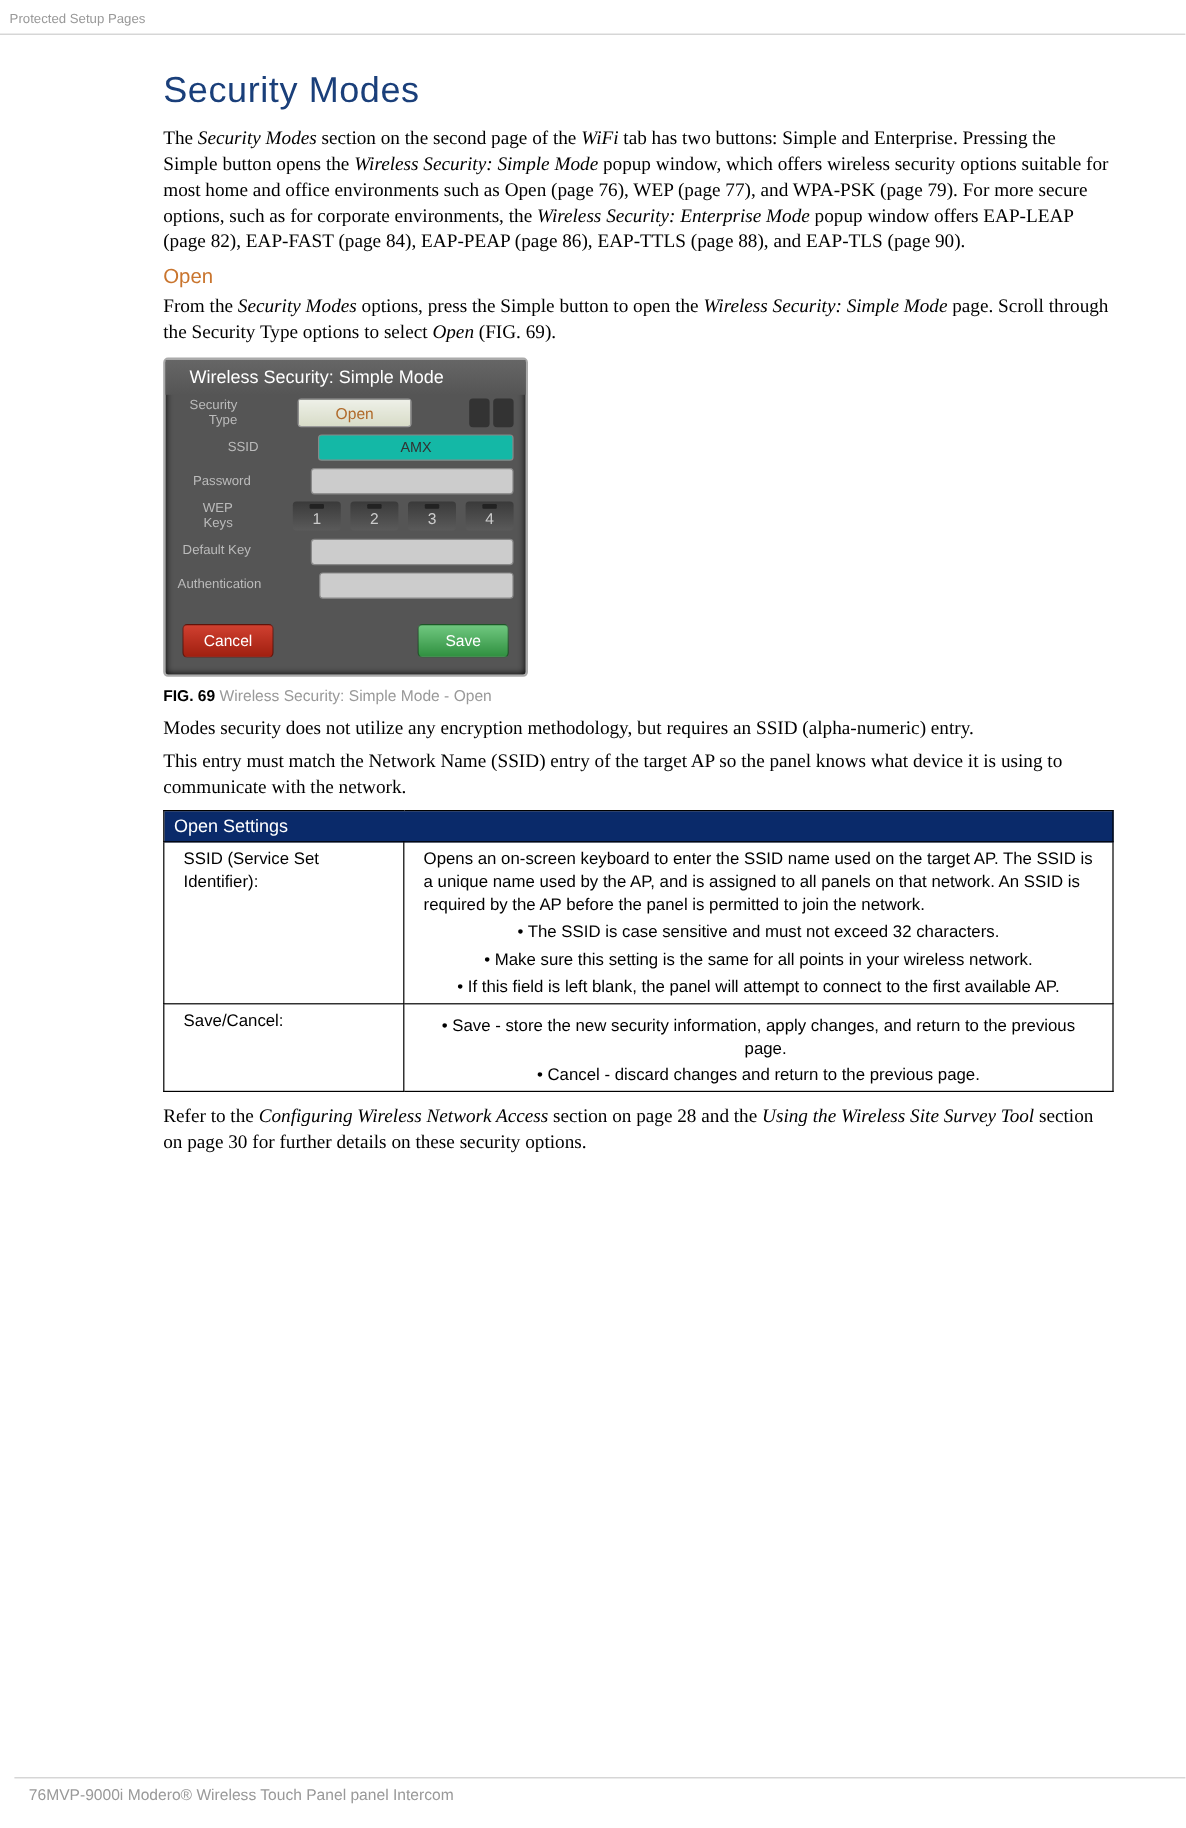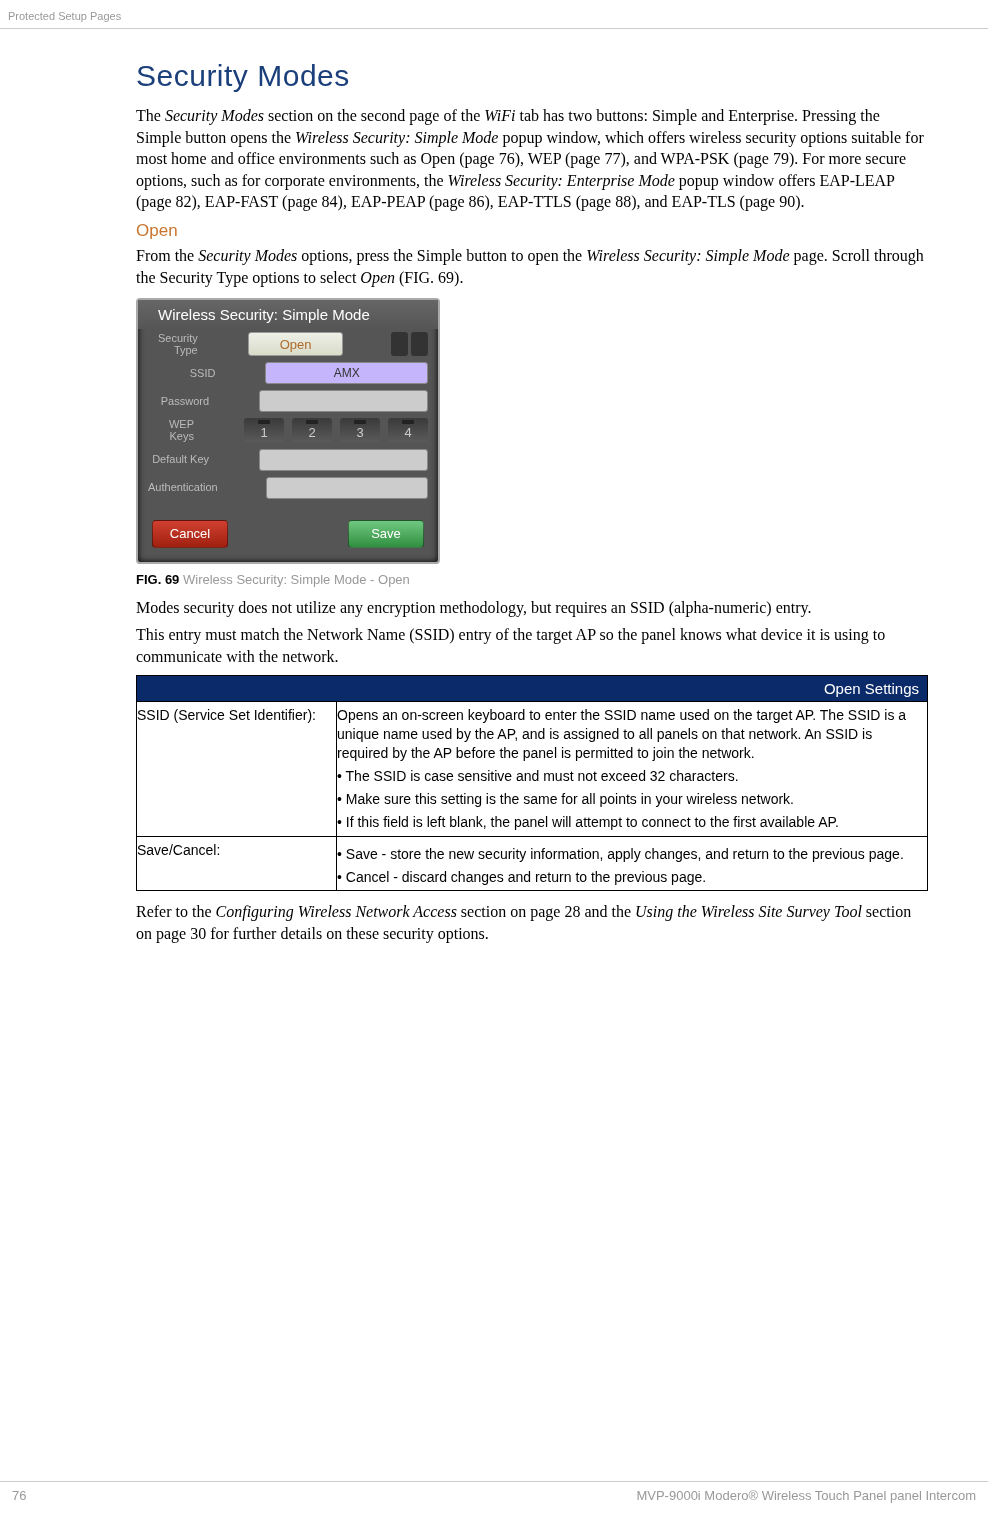--- a/index.html
+++ b/index.html
@@ -89,21 +89,21 @@
     font-family: Arial, sans-serif;
     font-size: 13px;
   }
   .fig-arrows {
     width: 50px; height: 24px;
     margin-left: 6px;
     display:flex; gap:3px;
   }
   .arrow-btn { flex:1; background:#333; border-radius:3px; }
   .fig-input {
-    background: #c4b5fd;
+    background: #14b8a6;
     border: 1px solid #888;
     border-radius: 3px;
     height: 22px;
     width: 164px;
     display:flex; align-items:center; justify-content:center;
     color: #333;
     font-family: Arial, sans-serif;
     font-size: 12px;
   }
   .fig-input.gray { background: #ccc; width: 188px; }
@@ -144,44 +144,44 @@
     border: 1px solid #000;
     border-collapse: collapse;
     width: 100%;
     margin-top: 8px;
     font-family: Arial, Helvetica, sans-serif;
     font-size: 14px;
   }
   .table th {
     background: #0a2a6a;
     color: #fff;
-    text-align: right;
+    text-align: left;
     font-family: Verdana, Arial, sans-serif;
     font-weight: normal;
     font-size: 15px;
     padding: 4px 8px;
     border: 1px solid #000;
   }
   .table td {
     border: 1px solid #000;
-    padding: 4px 0;
+    padding: 4px 16px;
     vertical-align: top;
     line-height: 1.35;
   }
   .table td.col1 { width: 200px; }
   .bullet { padding-left: 0; }
-  .bullet li { list-style: none; padding-left: 12px; text-indent: -12px; margin-top:4px;}
+  .bullet li { list-style: none; padding-left: 12px; text-indent: -12px; margin-top:4px;text-align:center;}
   .bullet li::before { content: "• "; }
   .footer {
     position: absolute;
     bottom: 20px;
-    left: 0; right: 0;
+    left: 12px; right: 0;
     border-top: 1px solid #ccc;
     padding: 6px 12px 0 12px;
-    display:flex; justify-content: space-between;
+    display:flex; justify-content: flex-start;
     color: #999;
     font-family: Verdana, Arial, sans-serif;
     font-size: 13px;
   }
 </style>
 </head>
 <body>
 
 <div class="header-bar">Protected Setup Pages</div>
 

